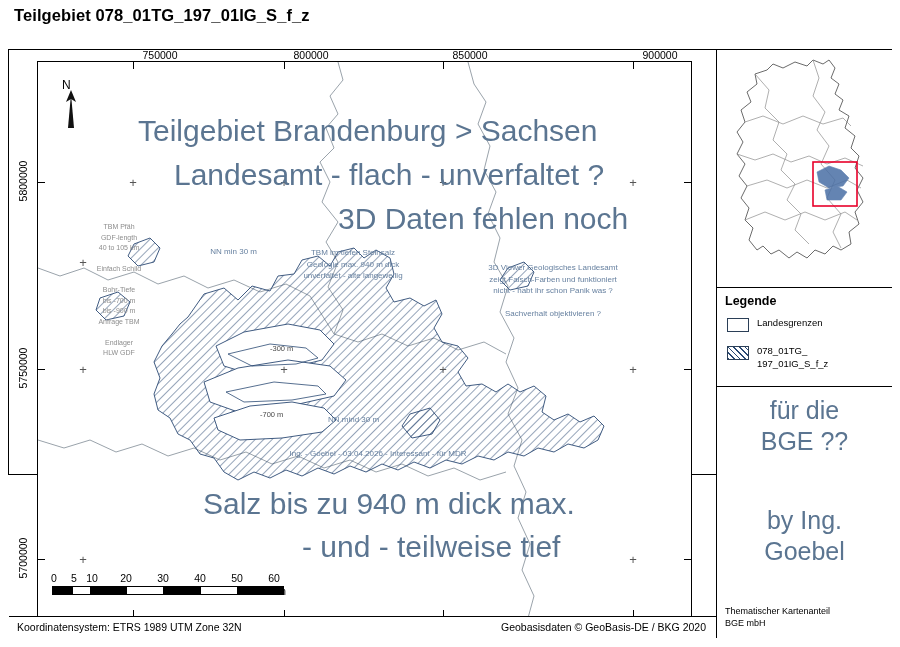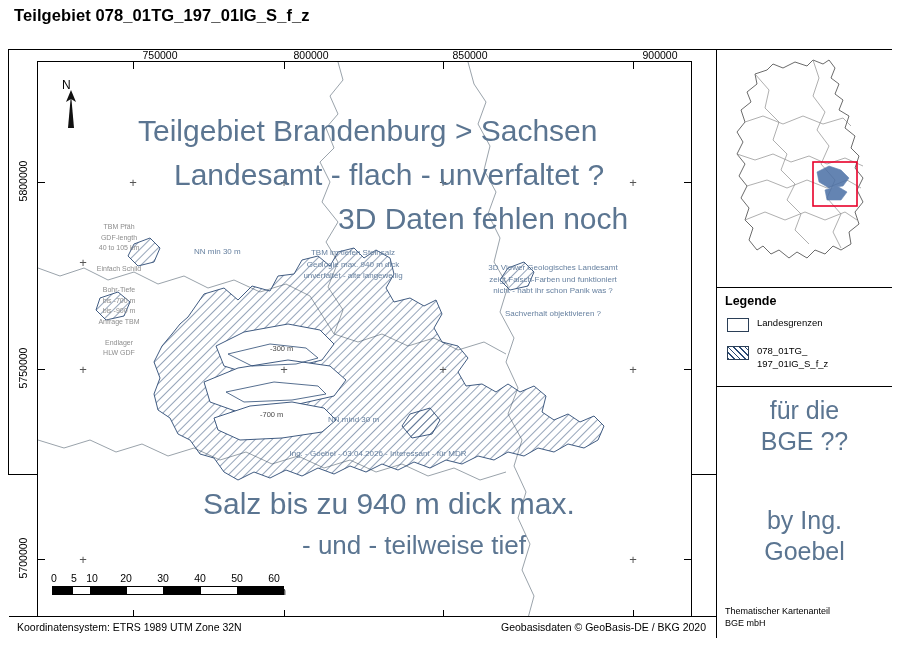--- a/index.html
+++ b/index.html
@@ -298,29 +298,29 @@
 Endlager
 HLW GDF</div>
       <div class="midText" style="left:250px; top:185px; width:130px;">TBM im tiefen Steinsalz
 Geologie max. 940 m dick
 unverfaltet - alte langeweilig</div>
       <div class="midText" style="left:440px; top:200px; width:150px;">3D Viewer Geologisches Landesamt
 zeigt Falsch-Farben und funktioniert
 nicht - habt ihr schon Panik was ?
 
 Sachverhalt objektivieren ?</div>
-      <div class="midText" style="left:156px; top:184px; width:90px; font-size:8px; text-align:left;">NN min 30 m</div>
+      <div class="midText" style="left:129px; top:184px; width:90px; font-size:8px; text-align:right;">NN min 30 m</div>
       <div class="midText" style="left:290px; top:352px; width:100px; font-size:8px; text-align:left;">NN mind 30 m</div>
       <div class="midText" style="left:210px; top:386px; width:260px; font-size:8px;">Ing. - Goebel - 03.04.2026 - Interessant  - für MDR</div>
 
       <div class="bigText" style="left:100px; top:52px; font-size:30px;">Teilgebiet Brandenburg &gt; Sachsen</div>
       <div class="bigText" style="left:136px; top:96px; font-size:30px;">Landesamt - flach - unverfaltet ?</div>
       <div class="bigText" style="left:300px; top:140px; font-size:30px;">3D Daten fehlen noch</div>
       <div class="bigText" style="left:165px; top:425px; font-size:30px;">Salz bis zu 940 m dick max.</div>
-      <div class="bigText" style="left:264px; top:468px; font-size:26px;">- und - teilweise tief</div>
+      <div class="bigText" style="left:264px; top:468px; font-size:30px;">- und - teilweise tief</div>
 
       <div id="scaleBar">
         <div class="nums">
           <span style="left:2px;">0</span>
           <span style="left:22px;">5</span>
           <span style="left:40px;">10</span>
           <span style="left:74px;">20</span>
           <span style="left:111px;">30</span>
           <span style="left:148px;">40</span>
           <span style="left:185px;">50</span>

